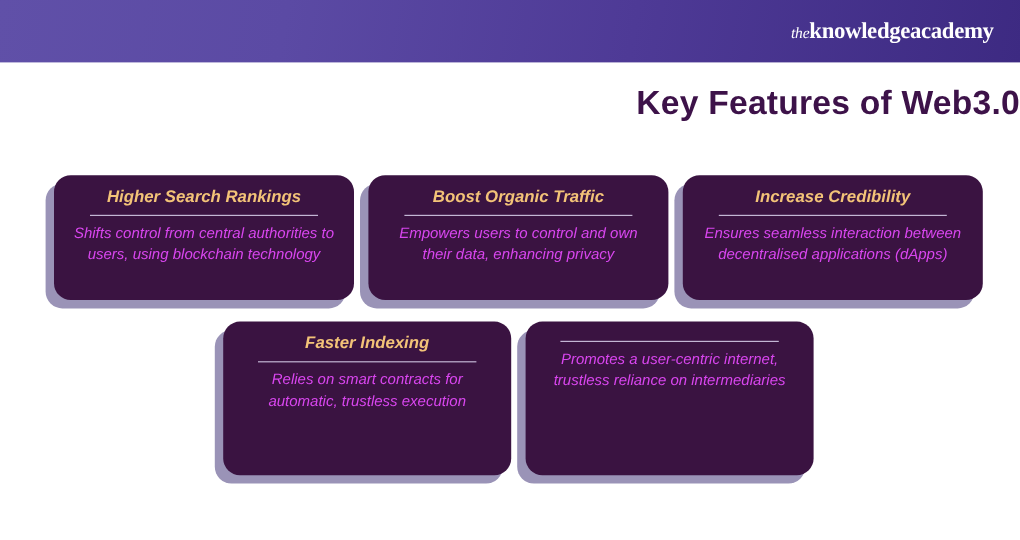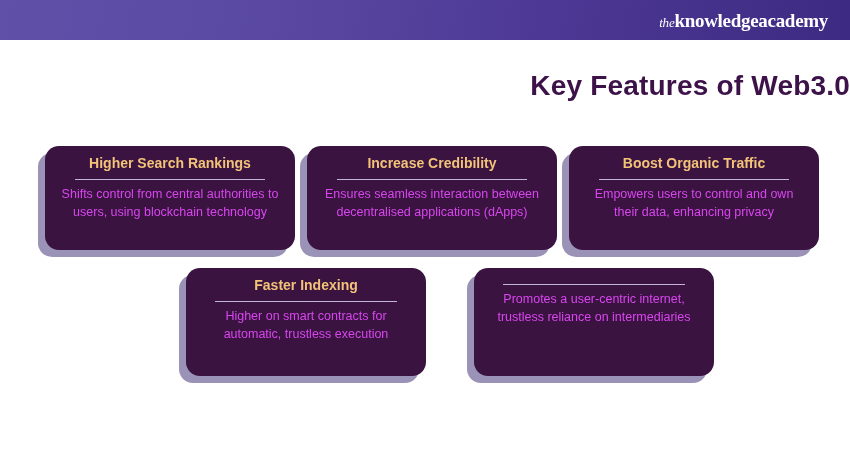--- a/index.html
+++ b/index.html
@@ -14,21 +14,21 @@
     overflow: hidden;
     position: relative;
   }
 
   
   .header {
     position: absolute;
     left: 0;
     top: 0;
     width: 850px;
-    height: 40px;
+    height: 52px;
     background: linear-gradient(100deg, #6050a8 0%, #5b4aa4 28%, #4e3a96 62%, #3d2a82 100%);
     display: flex;
     align-items: center;
     justify-content: flex-end;
     box-sizing: border-box;
     padding-right: 22px;
   }
   .logo {
     color: #ffffff;
     font-family: "Liberation Serif", serif;
@@ -73,25 +73,25 @@
     justify-content: center;
     gap: 12px;
   }
   .row.row-top { }
   .row.row-bottom { margin-top: 18px; }
 
   .card-wrap {
     position: relative;
     width: 250px;
     height: 104px;
+    font-style: italic;
   }
   .row-bottom .card-wrap {
     width: 240px;
-    height: 108px;
-    margin-left: 36px;
+    height: 128px;
   }
 
   .card-shadow {
     position: absolute;
     left: 0;
     top: 7px;
     width: 100%;
     height: 100%;
     background: #9a93b7;
     border-radius: 14px;
@@ -151,45 +151,45 @@
       <div class="card">
         <div class="card-title">Higher Search Rankings</div>
         <div class="card-divider"></div>
         <div class="card-body">Shifts control from central authorities to users, using blockchain technology</div>
       </div>
     </div>
 
     <div class="card-wrap">
       <div class="card-shadow"></div>
       <div class="card">
+        <div class="card-title">Boost Organic Traffic</div>
+        <div class="card-divider"></div>
+        <div class="card-body">Empowers users to control and own their data, enhancing privacy</div>
+      </div>
+    </div>
+
+    <div class="card-wrap">
+      <div class="card-shadow"></div>
+      <div class="card">
         <div class="card-title">Increase Credibility</div>
         <div class="card-divider"></div>
         <div class="card-body">Ensures seamless interaction between decentralised applications (dApps)</div>
       </div>
     </div>
 
-    <div class="card-wrap">
-      <div class="card-shadow"></div>
-      <div class="card">
-        <div class="card-title">Boost Organic Traffic</div>
-        <div class="card-divider"></div>
-        <div class="card-body">Empowers users to control and own their data, enhancing privacy</div>
-      </div>
-    </div>
-
   </div>
 
   <div class="row row-bottom">
 
     <div class="card-wrap">
       <div class="card-shadow"></div>
       <div class="card">
         <div class="card-title">Faster Indexing</div>
         <div class="card-divider"></div>
-        <div class="card-body">Higher on smart contracts for automatic, trustless execution</div>
+        <div class="card-body">Relies on smart contracts for automatic, trustless execution</div>
       </div>
     </div>
 
     <div class="card-wrap">
       <div class="card-shadow"></div>
       <div class="card">
         <div class="card-divider"></div>
         <div class="card-body">Promotes a user-centric internet, trustless reliance on intermediaries</div>
       </div>
     </div>

